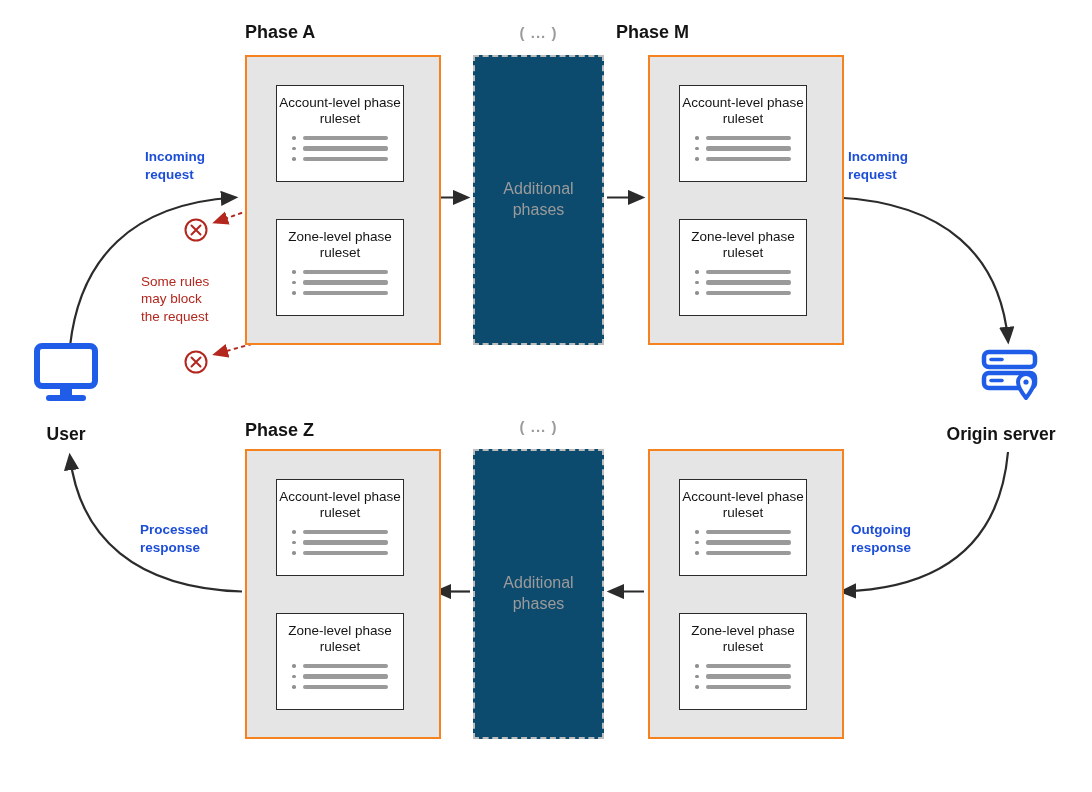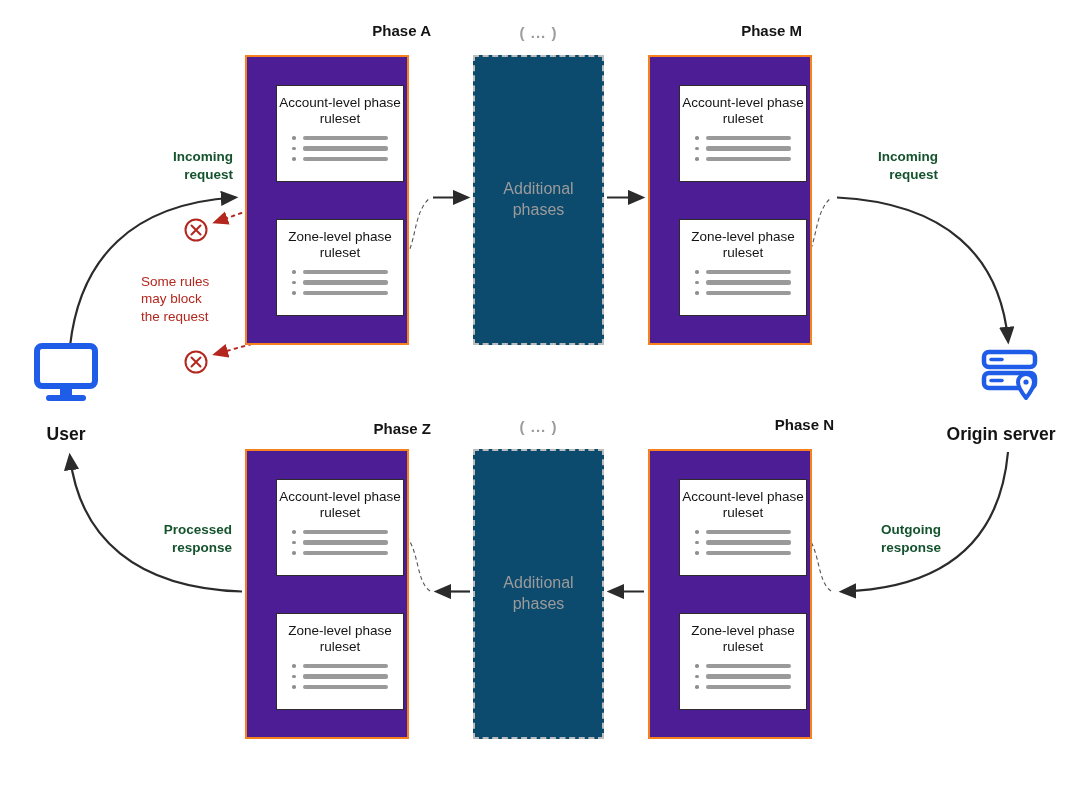--- a/index.html
+++ b/index.html
@@ -1,38 +1,38 @@
 <!DOCTYPE html>
 <html><head>
 <meta charset="utf-8">
 <style>
   * { margin:0; padding:0; box-sizing:border-box; }
   body { background:#ffffff; font-family:"Liberation Sans", sans-serif; color:#1a1a1a; }
   .stage { position:relative; width:1092px; height:792px; background:#ffffff; overflow:hidden; }
 
   .svg-layer { position:absolute; left:0; top:0; width:1092px; height:792px; pointer-events:none; }
 
-  .phase-box { position:absolute; width:164px; height:290px; border:2px solid #f6821f; background:#4c1d95; }
-  .phase-title { position:absolute; width:186px; text-align:right; font-size:15px; font-weight:bold; color:#141414; }
+  .phase-box { position:absolute; width:196px; height:290px; border:2px solid #f6821f; background:#e5e5e5; }
+  .phase-title { position:absolute; width:186px; text-align:left; font-size:18px; font-weight:bold; color:#141414; }
 
   .add-box { position:absolute; width:131px; height:290px; border:2px dashed #bdbdbd; background:#0c4a6e;
              display:flex; align-items:center; justify-content:center; }
   .add-label { color:#9b9b9b; font-size:16px; text-align:center; line-height:1.3; width:90px; }
   .ellipsis-title { position:absolute; width:131px; text-align:center; font-size:15px; font-weight:bold; color:#9b9b9b; letter-spacing:1px; }
 
   .card { position:absolute; left:29px; width:128px; height:97px; background:#ffffff; border:1.2px solid #2b2b2b; padding-top:9px; }
   .card-top { top:28px; }
   .card-bottom { top:162px; }
   .card-title { font-size:13.5px; text-align:center; line-height:1.22; color:#141414; }
   .rows { margin-top:8px; padding:0 15px; }
   .rrow { display:flex; align-items:center; margin:6px 0; }
   .dot { width:3.5px; height:3.5px; border-radius:50%; background:#8f8f8f; margin-right:7px; flex:0 0 auto; }
   .bar { flex:1; height:4.5px; background:#9a9a9a; border-radius:2px; }
 
-  .flow-label { position:absolute; font-size:13.5px; font-weight:bold; text-align:right; line-height:1.35; color:#14532d; }
+  .flow-label { position:absolute; font-size:13.5px; font-weight:bold; text-align:left; line-height:1.35; color:#1d4ed8; }
   .endpoint-label { position:absolute; font-size:17.5px; font-weight:bold; text-align:center; color:#141414; }
   .block-note { position:absolute; left:141px; top:273px; width:92px; font-size:13.5px; line-height:1.28; color:#b3271e; white-space:pre-line; }
 </style>
 </head>
 <body>
 
 <div class="stage">
 
   <svg class="svg-layer" viewBox="0 0 1092 792">
     <defs>
@@ -100,21 +100,20 @@
       <line x1="9" y1="9.5" x2="20" y2="9.5" stroke="#1f5ce8" stroke-width="3.5" stroke-linecap="round"></line>
       <line x1="9" y1="30.5" x2="20" y2="30.5" stroke="#1f5ce8" stroke-width="3.5" stroke-linecap="round"></line>
       <path d="M 44 48 C 38.5 41 36 37 36 32 A 8 8 0 1 1 52 32 C 52 37 49.5 41 44 48 Z" fill="#ffffff" stroke="#1f5ce8" stroke-width="4" stroke-linejoin="round"></path>
       <circle cx="44" cy="32" r="2.6" fill="#1f5ce8"></circle>
     </g>
   </svg>
 
   <div class="phase-title" style="left:245px; top:22px;">Phase A</div>
   <div class="phase-title" style="left:616px; top:22px;">Phase M</div>
   <div class="phase-title" style="left:245px; top:420px;">Phase Z</div>
-  <div class="phase-title" style="left:648px; top:416px;">Phase N</div>
   <div class="ellipsis-title" style="left:473px; top:24px;">( ... )</div>
   <div class="ellipsis-title" style="left:473px; top:418px;">( ... )</div>
 
   <div class="phase-box" style="left:245px; top:55px;">
     <div class="card card-top">
       <div class="card-title">Account-level phase ruleset</div>
       <div class="rows">
         <div class="rrow">
             <span class="dot"></span>
             <span class="bar"></span>

